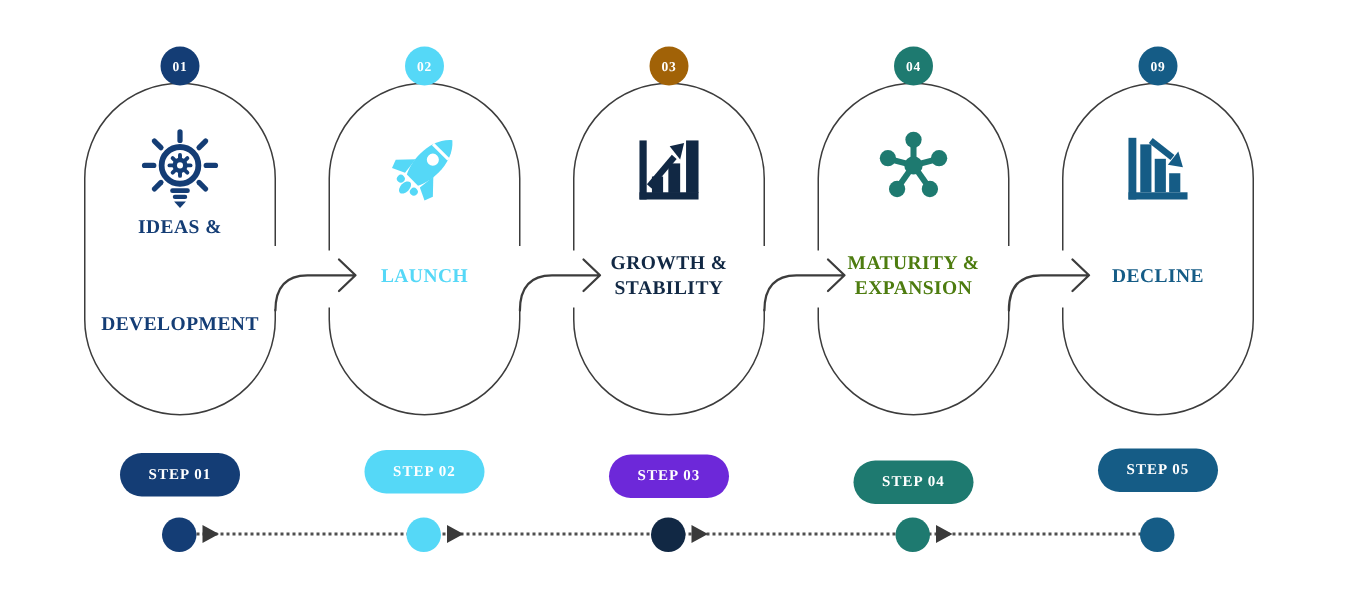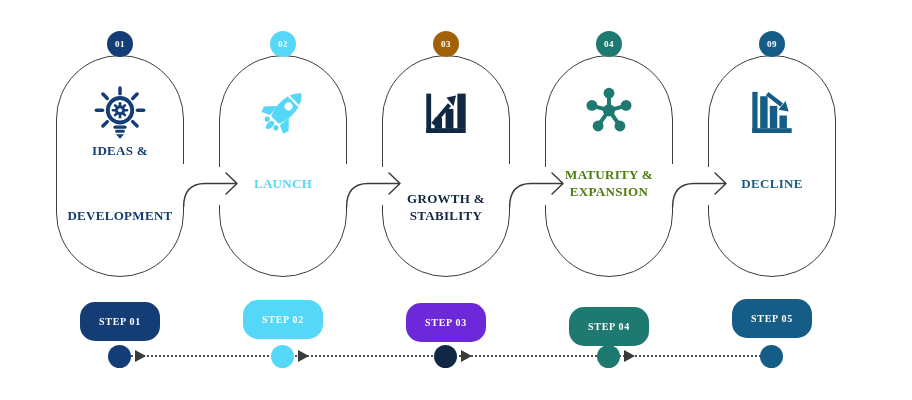--- a/index.html
+++ b/index.html
@@ -24,21 +24,21 @@
   }
   .icon{position:absolute;left:54px;top:84px;width:56px;height:56px;z-index:4;}
   .icon svg{width:100%;height:100%;display:block;}
   .label{
     position:absolute;left:7px;top:161px;width:150px;height:44px;
     display:flex;flex-direction:column;justify-content:center;align-items:center;
     font-size:13px;line-height:17px;font-weight:700;letter-spacing:.3px;
     text-transform:uppercase;text-align:center;z-index:4;
   }
   .pill{
-    position:absolute;left:42px;width:80px;height:39px;border-radius:15px;
+    position:absolute;left:42px;width:80px;height:29px;border-radius:15px;
     display:flex;align-items:center;justify-content:center;
     color:#fff;font-size:10px;font-weight:700;letter-spacing:.7px;z-index:4;
   }
   .dot{position:absolute;left:70px;top:345px;width:23px;height:23px;border-radius:50%;z-index:5;}
   .tri{
     position:absolute;left:97px;top:350px;width:0;height:0;
     border-top:6.5px solid transparent;border-bottom:6.5px solid transparent;
     border-left:11px solid currentColor;z-index:5;
   }
   .dotted-line{
@@ -126,21 +126,21 @@
       <svg viewBox="0 0 64 64">
         <rect x="9.5" y="11" width="5.5" height="45" fill="currentColor"></rect>
         <rect x="9.5" y="50.5" width="45" height="5.5" fill="currentColor"></rect>
         <rect x="45" y="11" width="9.5" height="40" fill="currentColor"></rect>
         <rect x="31.5" y="28.5" width="9" height="22.5" fill="currentColor"></rect>
         <rect x="19" y="38.5" width="8.5" height="12.5" fill="currentColor"></rect>
         <line x1="17" y1="46" x2="36" y2="23.5" stroke="currentColor" stroke-width="4.8"></line>
         <polygon points="43.5,13 32.5,15.5 40.5,25.5" fill="currentColor"></polygon>
       </svg>
     </div>
-    <div class="label" style="color: rgb(17, 40, 68); margin-top: 24px;">
+    <div class="label" style="color: rgb(17, 40, 68);">
       <div>GROWTH &amp;</div>
       <div>STABILITY</div>
     </div>
     <div class="pill" style="top: 303px; background-color: #6d28d9;">STEP 03</div>
     <div class="dot" style="background-color: rgb(17, 40, 68);"></div>
     <div class="tri" style="color: rgb(58, 58, 58);"></div>
   </div>
 
   <div class="col" style="left:527px">
     <div class="capsule" style="color: rgb(60, 60, 60);"></div>

